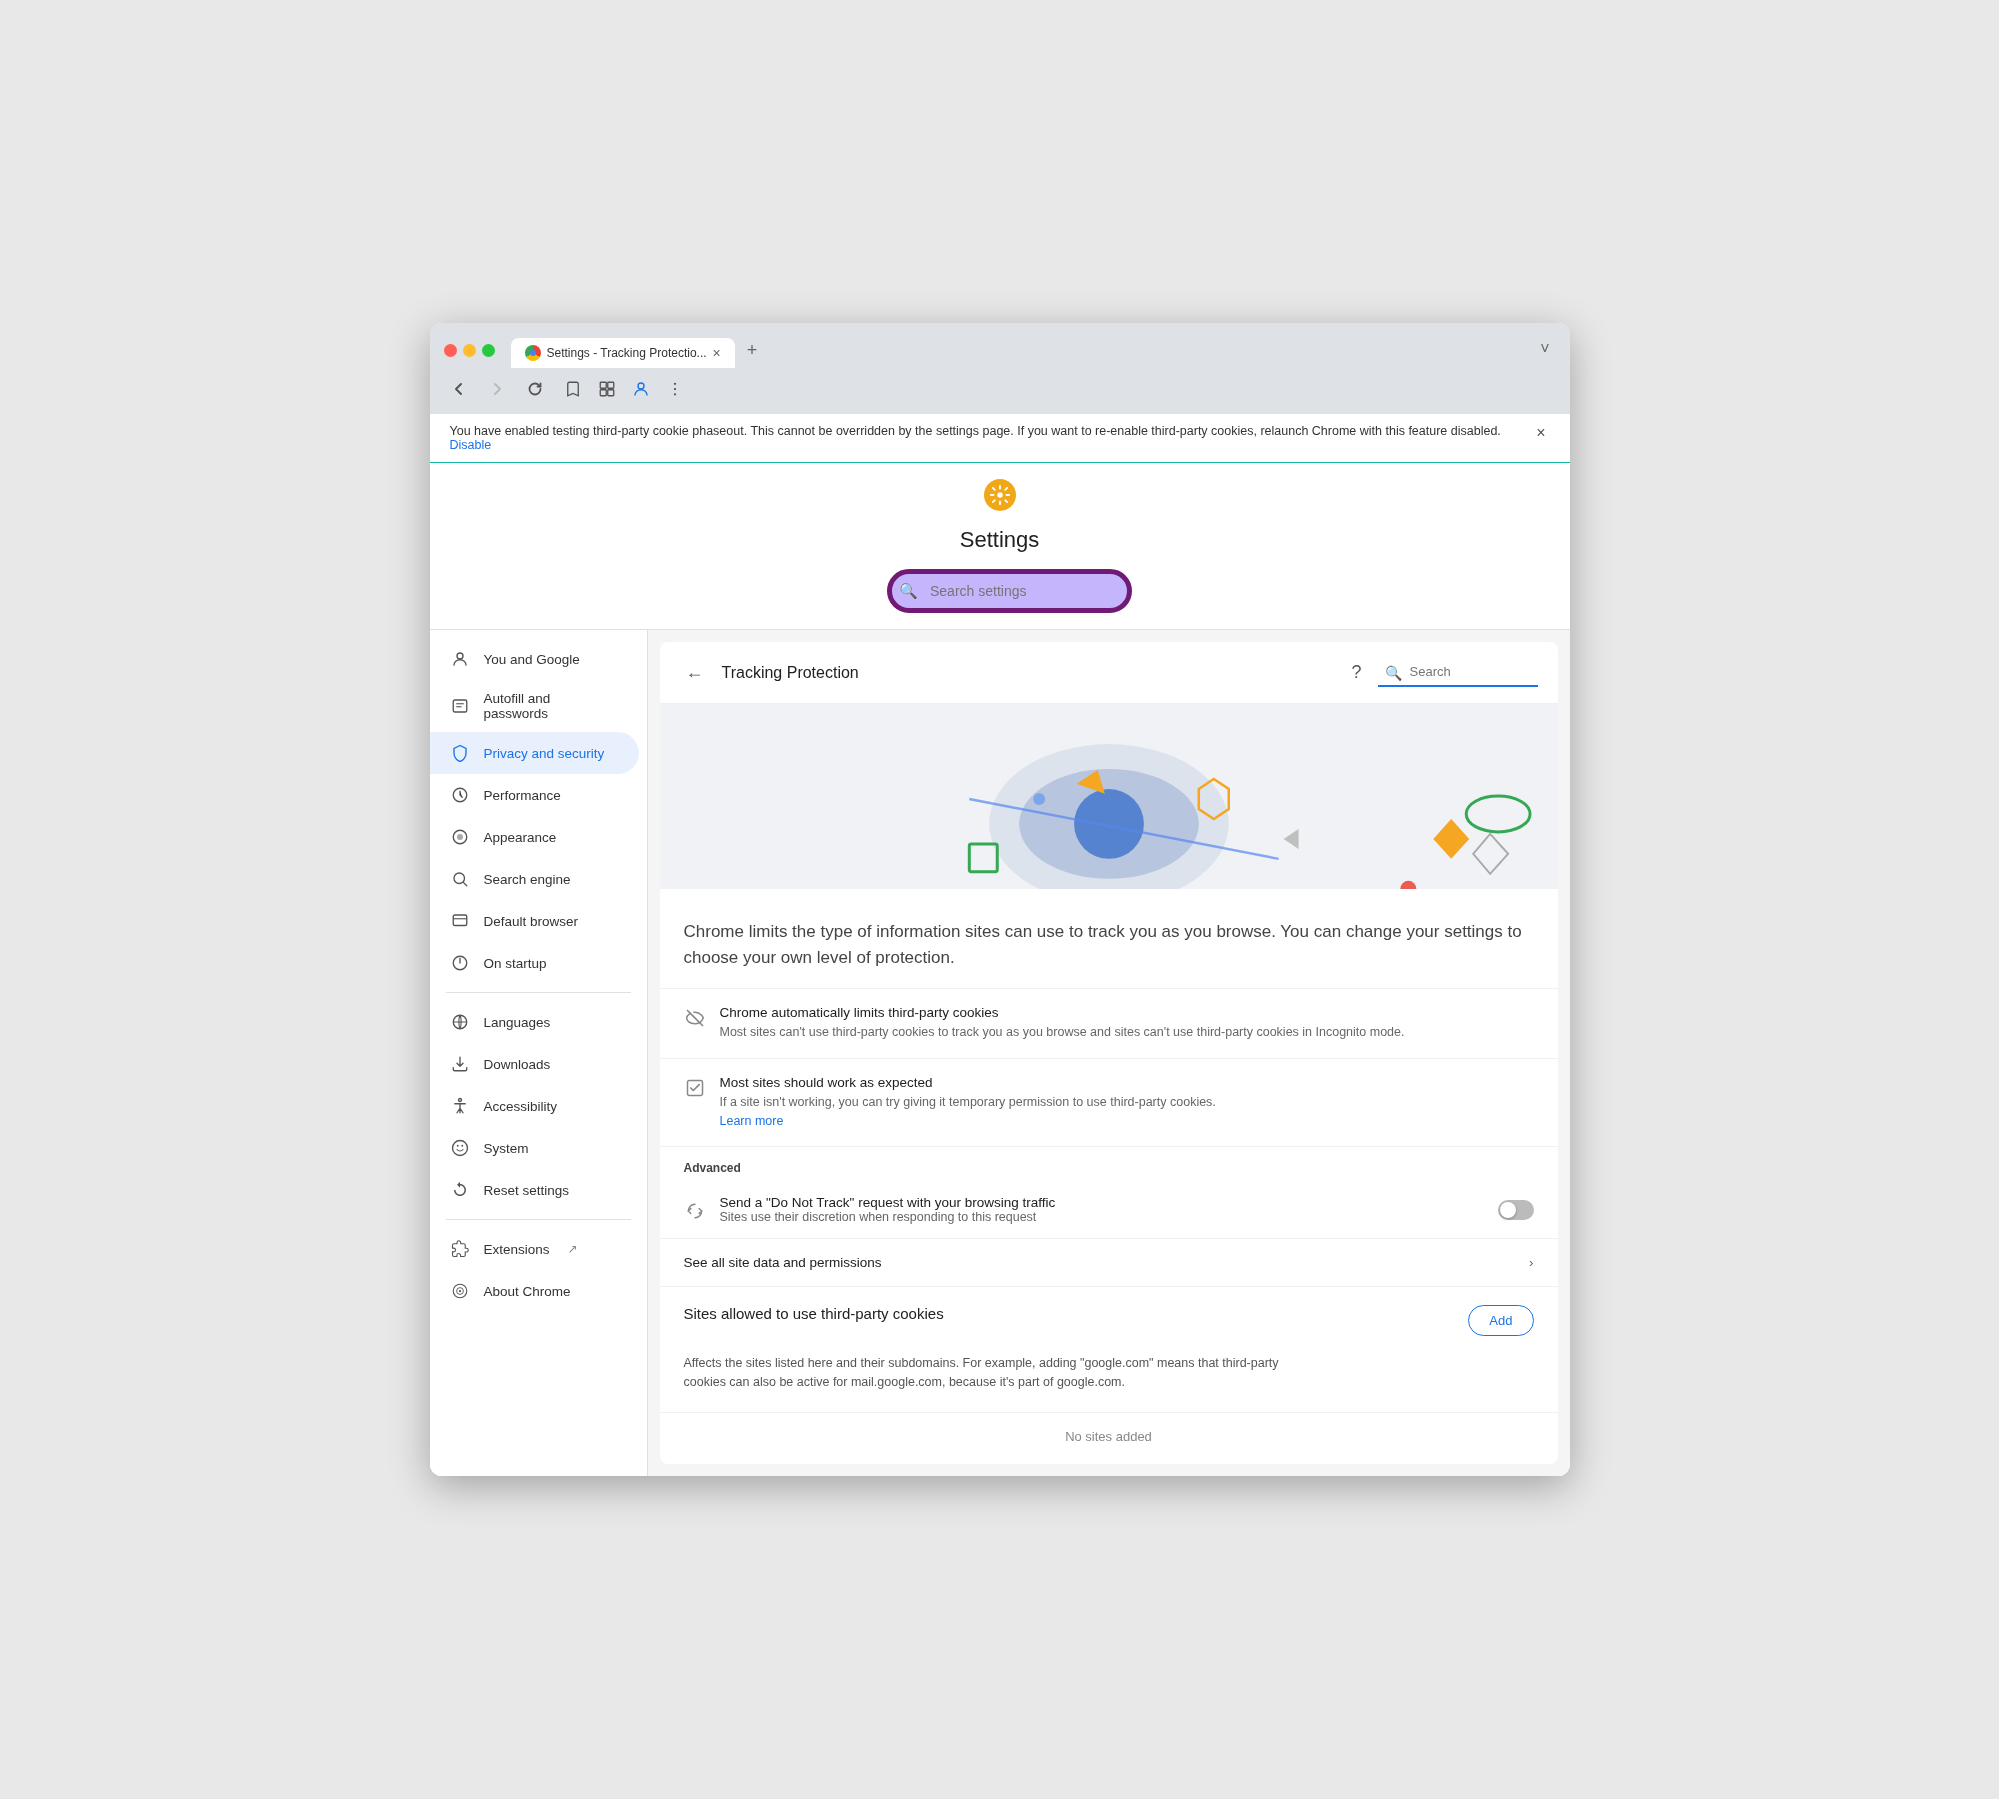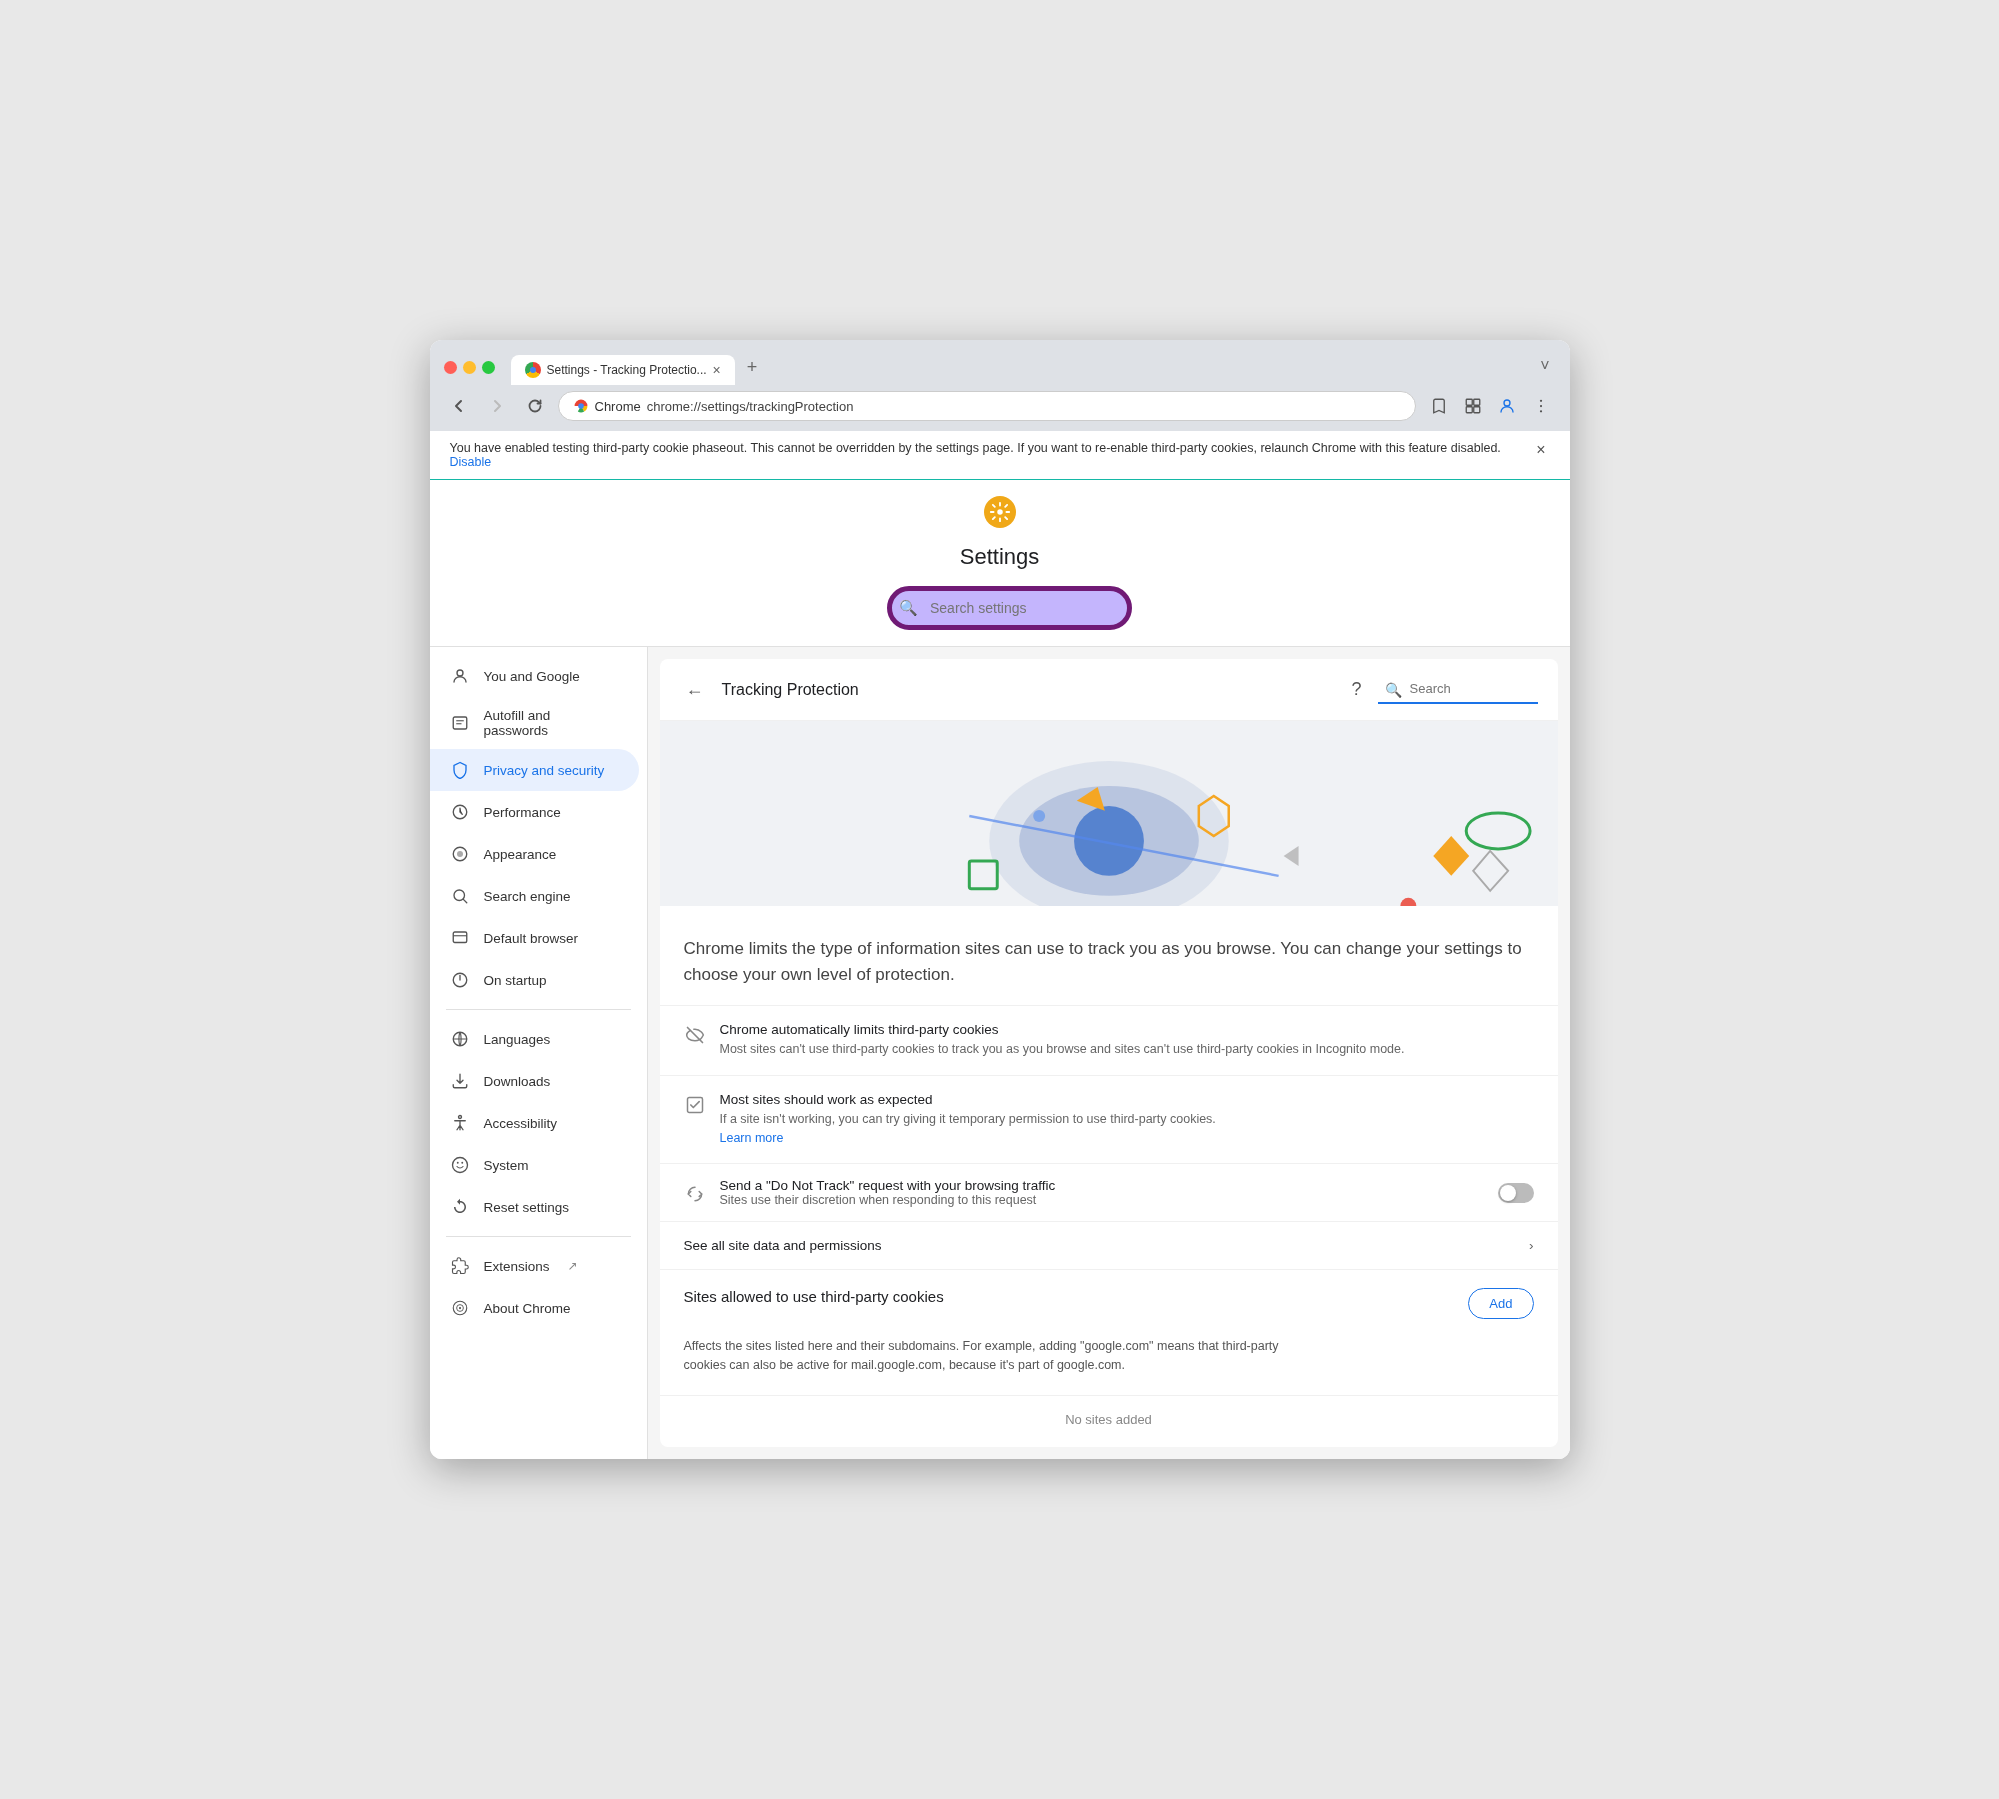--- a/index.html
+++ b/index.html
@@ -499,31 +499,20 @@
       <svg width="16" height="16" viewBox="0 0 16 16" fill="none">
           <path d="M6 3l5 5-5 5" stroke="#bbb" stroke-width="2" stroke-linecap="round" stroke-linejoin="round"></path>
         </svg>
     </button>
     <button class="nav-btn">
       <svg width="16" height="16" viewBox="0 0 16 16" fill="none">
           <path d="M13.5 8A5.5 5.5 0 1 1 8 2.5c1.5 0 2.9.6 3.9 1.6L13.5 5.5" stroke="#555" stroke-width="1.8" stroke-linecap="round"></path>
           <polyline points="13.5,2.5 13.5,5.5 10.5,5.5" stroke="#555" stroke-width="1.8" stroke-linecap="round" stroke-linejoin="round"></polyline>
         </svg>
     </button>
-    <div class="address-bar">
-      <svg width="16" height="16" viewBox="0 0 20 20">
-          <circle cx="10" cy="10" r="10" fill="#fff"></circle>
-          <path d="M10 10 L18 10 A8 8 0 0 0 2 10 Z" fill="#ea4335"></path>
-          <path d="M10 10 L14 17 A8 8 0 0 0 18 10 Z" fill="#fbbc05"></path>
-          <path d="M10 10 L6 17 A8 8 0 0 0 14 17 Z" fill="#34a853"></path>
-          <circle cx="10" cy="10" r="3.5" fill="#4285f4"></circle>
-        </svg>
-      <span class="lock-icon" style="font-size:13px;color:#333;font-weight:500;">Chrome</span>
-      <span class="address-text">chrome://settings/trackingProtection</span>
-    </div>
     <div class="nav-icons">
       <button class="nav-icon-btn">
         <svg width="18" height="18" viewBox="0 0 24 24">
             <path d="M17 3H7a2 2 0 0 0-2 2v16l7-3 7 3V5a2 2 0 0 0-2-2z" stroke="#555" stroke-width="1.8" fill="none"></path>
           </svg>
       </button>
       <button class="nav-icon-btn">
         <svg width="18" height="18" viewBox="0 0 24 24">
             <rect x="3" y="3" width="8" height="8" rx="1" stroke="#555" stroke-width="1.8" fill="none"></rect>
             <rect x="13" y="3" width="8" height="8" rx="1" stroke="#555" stroke-width="1.8" fill="none"></rect>
@@ -793,20 +782,21 @@
             <div class="feature-text">
               <div class="feature-title">Most sites should work as expected</div>
               <div class="feature-desc">
                 <span>If a site isn't working, you can try giving it temporary permission to use third-party cookies.</span>
                 <br>
                 <a href="#" style="color:#1a73e8;text-decoration:none;font-size:12.5px;">Learn more</a>
               </div>
             </div>
           </div>
 
+          <div class="section-label">Advanced</div>
 
 
           <div class="toggle-row">
             <div class="feature-icon">
               <svg width="20" height="20" viewBox="0 0 24 24">
                   <path d="M4 12c0-4.4 3.6-8 8-8" stroke="#888" stroke-width="1.8" stroke-linecap="round" fill="none"></path>
                   <path d="M20 12c0 4.4-3.6 8-8 8" stroke="#888" stroke-width="1.8" stroke-linecap="round" fill="none"></path>
                   <polyline points="17,9 20,12 17,15" stroke="#888" stroke-width="1.8" stroke-linecap="round" stroke-linejoin="round" fill="none"></polyline>
                   <polyline points="7,9 4,12 7,15" stroke="#888" stroke-width="1.8" stroke-linecap="round" stroke-linejoin="round" fill="none"></polyline>
                 </svg>

